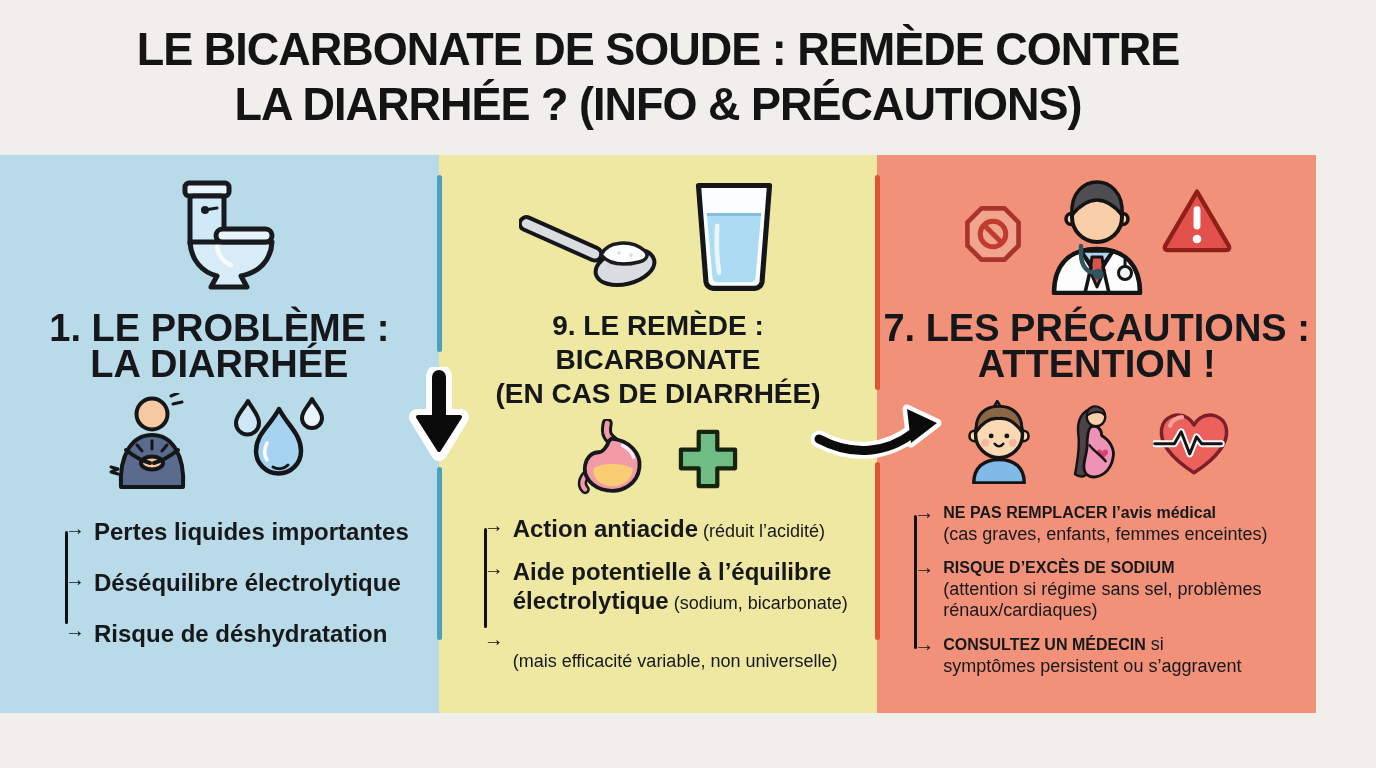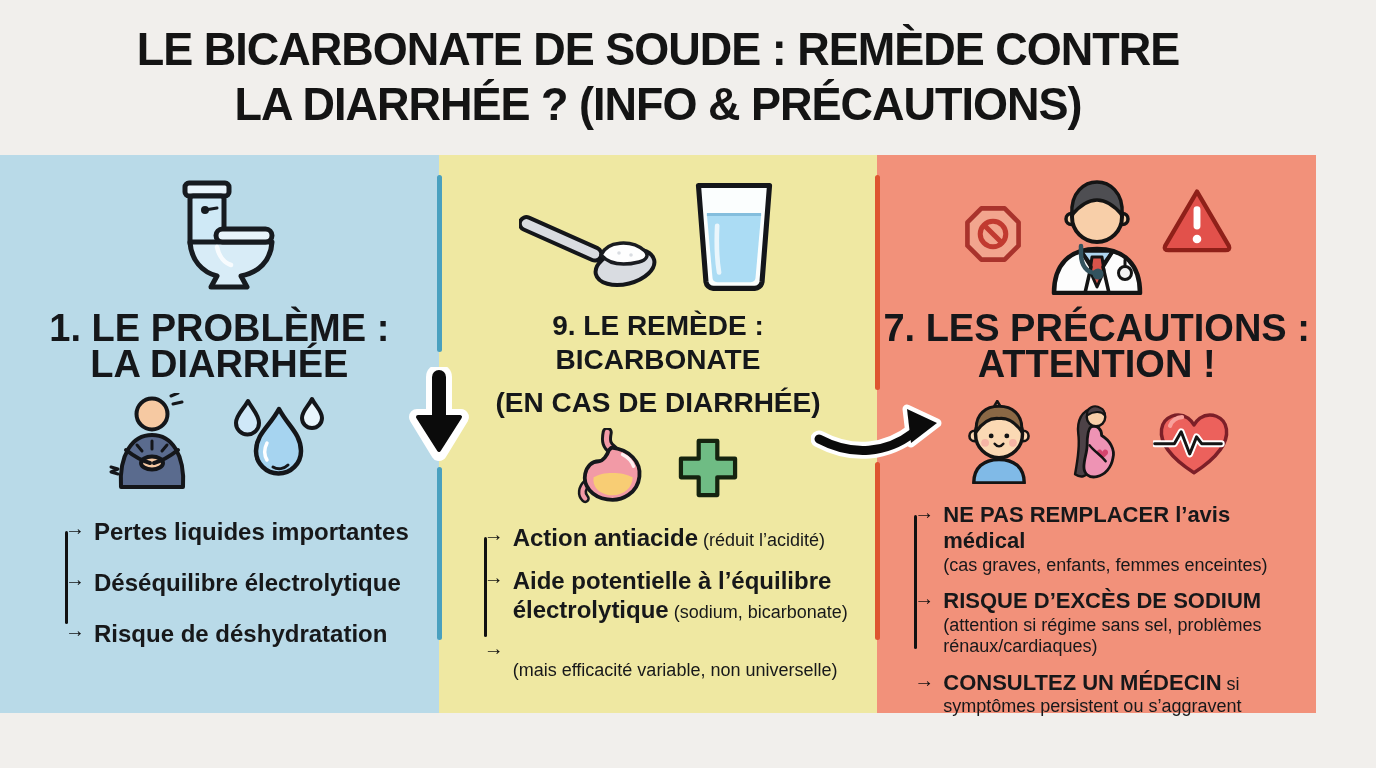--- a/index.html
+++ b/index.html
@@ -55,21 +55,21 @@
 
   .bullet { position:relative; line-height:1.2; color:#17181a; }
   .panel-problem .bullet { margin-bottom:22px; }
   .panel-remedy  .bullet { margin-bottom:14px; }
   .panel-caution .bullet { margin-bottom:12px; }
   .mark {
     position:absolute; left:-29px; top:-2px;
     font-weight:bold; font-size:20px; color:#111;
   }
   .b { font-weight:bold; white-space:pre-line; font-size:24px; }
-  .panel-caution .b { font-size:22px;text-align:right; }
+  .panel-caution .b { font-size:16px;text-align:right; }
   .n { font-weight:normal; white-space:pre-line; font-size:18px; }
 
   
   .seg { position:absolute; width:5px; border-radius:3px; }
   .seg-teal { background:#4aa0bf; left:calc(33.333% - 2px); }
   .seg-orange { background:#de5530; left:calc(66.666% - 2px); }
   .seg-t1 { top:20px; height:177px; }
   .seg-t2 { top:312px; height:173px; }
   .seg-o1 { top:20px; height:215px; }
   .seg-o2 { top:307px; height:178px; }
@@ -167,21 +167,21 @@
               <path d="M8 7 H84 L76 110 Q75 116 68 117 H24 Q17 116 16 110 Z" fill="#fbfefe" stroke="#14161a" stroke-width="5.5" stroke-linejoin="round"></path>
               <path d="M17 38 H75 L69 106 Q68.5 110 64 110.5 H28 Q23.5 110 23 106 Z" fill="#abdcf4"></path>
               <path d="M17 38 H75" stroke="#84bedd" stroke-width="3"></path>
               <path d="M28 50 C27 70 28 88 30 100" stroke="#ffffff" stroke-width="5" opacity="0.75" fill="none" stroke-linecap="round"></path>
             </svg>
           </span>
         </div>
       </div>
       <div class="heading">9. LE REMÈDE :</div>
       <div class="heading" style="margin-top:0;">BICARBONATE</div>
-      <div class="heading" style="margin-top:9px;">(EN CAS DE DIARRHÉE)</div>
+      <div class="heading" style="margin-top:0;">(EN CAS DE DIARRHÉE)</div>
       <div class="icon-row">
         <span>
           <svg width="78" height="80" viewBox="0 0 92 92">
             <path d="M38 4 C36 14 37 20 45 25" stroke="#16181c" stroke-width="13" fill="none" stroke-linecap="round"></path>
             <path d="M38 4 C36 14 37 20 45 25" stroke="#f29aa6" stroke-width="6" fill="none" stroke-linecap="round"></path>
             <path d="M14 64 C8 70 7 77 12 82" stroke="#16181c" stroke-width="11" fill="none" stroke-linecap="round"></path>
             <path d="M14 64 C8 70 7 77 12 82" stroke="#f29aa6" stroke-width="5" fill="none" stroke-linecap="round"></path>
             <path d="M43 22 C64 24 78 39 76 56 C74 75 56 86 38 83 C20 80 9 67 12 53 C14 44 20 38 28 38 C33 38 38 31 40 25 Z" fill="#f29aa6" stroke="#16181c" stroke-width="4.5" stroke-linejoin="round"></path>
             <path d="M22 57 C32 50 56 50 68 57 C68 70 56 80 40 78 C28 76 20 68 22 57 Z" fill="#f8cd74"></path>
             <path d="M56 30 C62 33 67 38 69 44" stroke="#ffffff" stroke-width="4" opacity="0.85" fill="none" stroke-linecap="round"></path>

